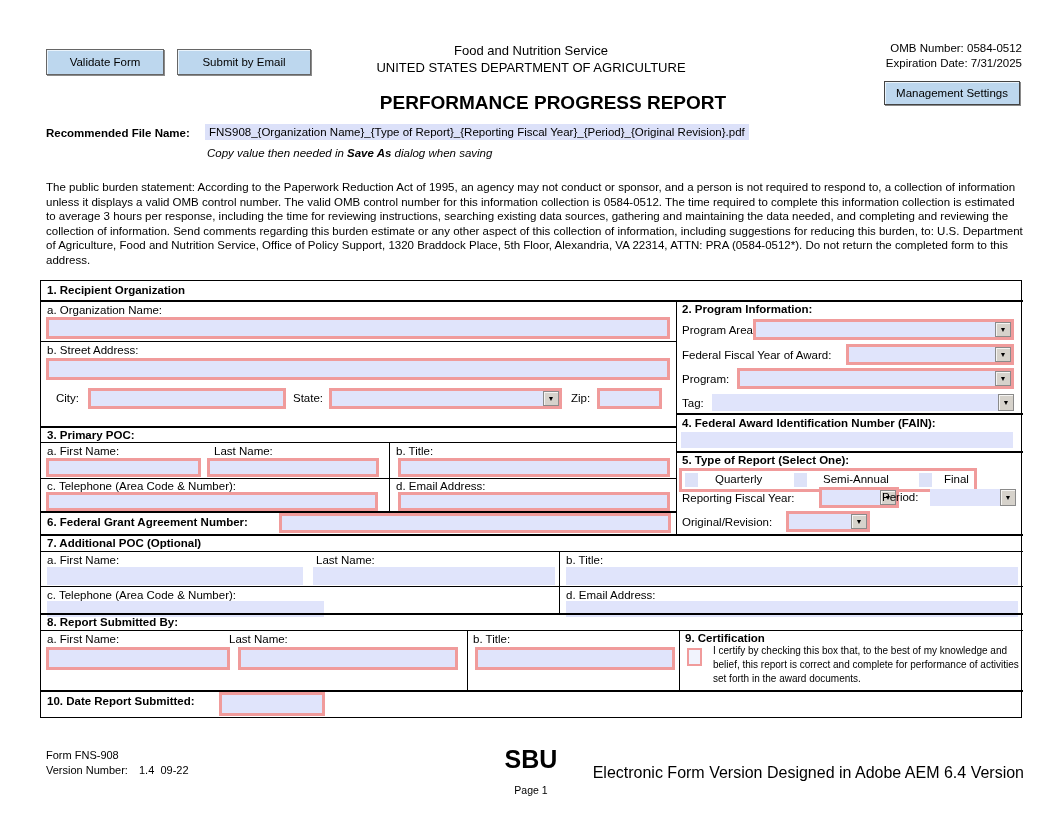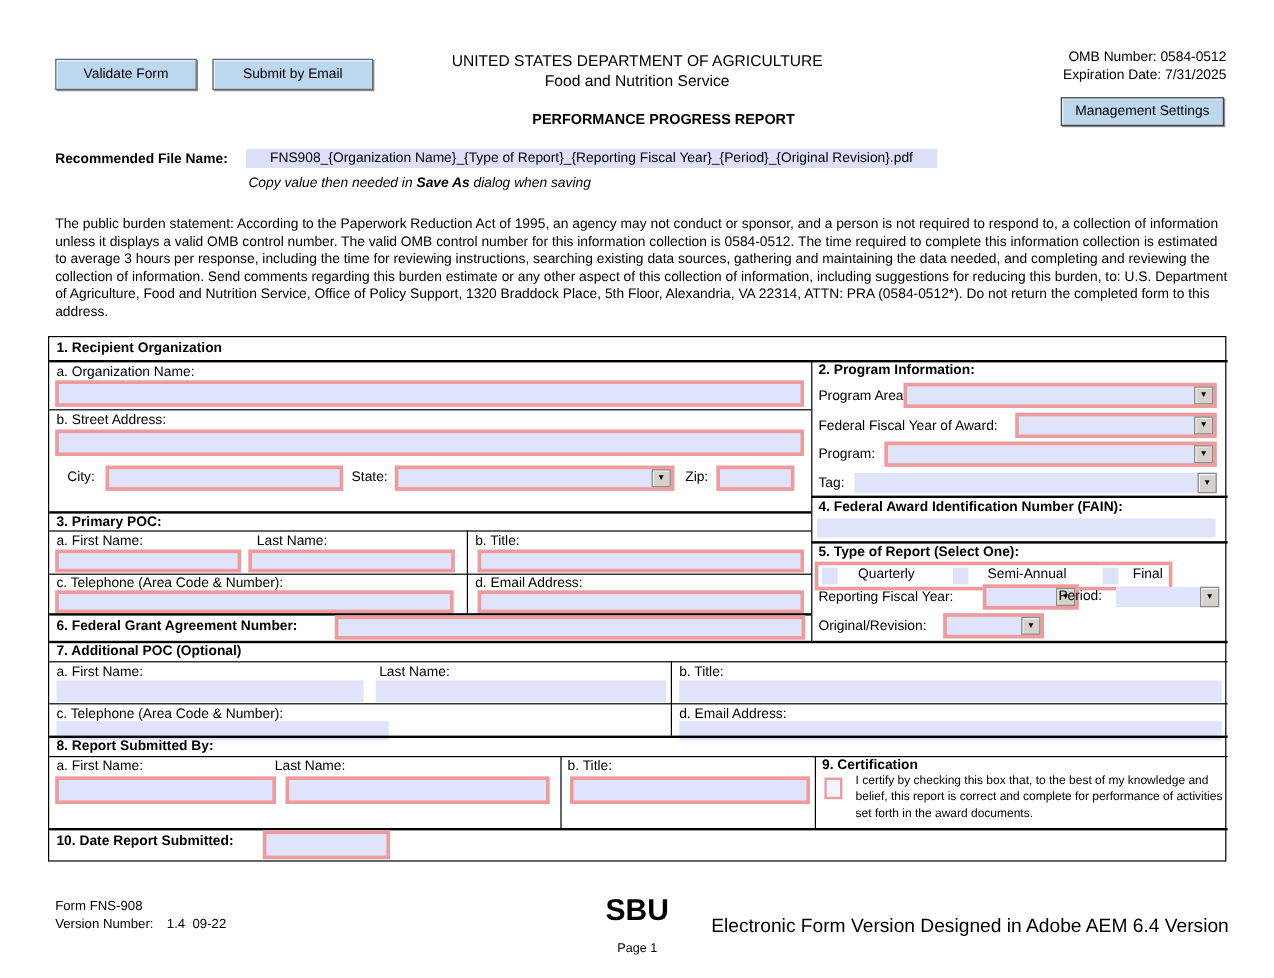--- a/index.html
+++ b/index.html
@@ -41,33 +41,33 @@
   .it { font-style:italic; }
   .pre { white-space:pre; }
 </style>
 </head>
 <body>
 
 <button class="btn" style="left:46px;top:49px;width:118px;height:26px;">Validate Form</button>
 <button class="btn" style="left:177px;top:49px;width:134px;height:26px;">Submit by Email</button>
 
 <div class="hdr-center" style="top:42px;font-size:13px;line-height:17px;">
+  <div>Food and Nutrition Service</div>
   <div>UNITED STATES DEPARTMENT OF AGRICULTURE</div>
-  <div>Food and Nutrition Service</div>
-</div>
-<div class="hdr-center b" style="top:92px;font-size:12px;margin-left:44px;">PERFORMANCE PROGRESS REPORT</div>
+</div>
+<div class="hdr-center b" style="top:92px;font-size:19px;margin-left:44px;">PERFORMANCE PROGRESS REPORT</div>
 
 <div class="abs" style="right:40px;top:41px;text-align:right;font-size:11.5px;line-height:14.5px;">
   <div>OMB Number: 0584-0512</div>
   <div>Expiration Date: 7/31/2025</div>
 </div>
 <button class="btn" style="right:42px;top:81px;width:136px;height:24px;border:1px solid #444;">Management Settings</button>
 
 <div class="lbl b" style="left:46px;top:127px;">Recommended File Name:</div>
-<div class="abs hl" style="left:205px;top:124px;padding:2px 20px;font-size:11.5px;white-space:nowrap;">FNS908_{Organization Name}_{Type of Report}_{Reporting Fiscal Year}_{Period}_{Original Revision}.pdf</div>
+<div class="abs hl" style="left:205px;top:124px;padding:2px 4px;font-size:11.5px;white-space:nowrap;">FNS908_{Organization Name}_{Type of Report}_{Reporting Fiscal Year}_{Period}_{Original Revision}.pdf</div>
 <div class="abs it" style="left:207px;top:147px;font-size:11.5px;white-space:nowrap;">
   <span>Copy value then needed in </span><span class="b">Save As</span><span> dialog when saving</span>
 </div>
 
 <div class="burden">The public burden statement: According to the Paperwork Reduction Act of 1995, an agency may not conduct or sponsor, and a person is not required to respond to, a collection of information unless it displays a valid OMB control number. The valid OMB control number for this information collection is 0584-0512. The time required to complete this information collection is estimated to average 3 hours per response, including the time for reviewing instructions, searching existing data sources, gathering and maintaining the data needed, and completing and reviewing the collection of information. Send comments regarding this burden estimate or any other aspect of this collection of information, including suggestions for reducing this burden, to: U.S. Department of Agriculture, Food and Nutrition Service, Office of Policy Support, 1320 Braddock Place, 5th Floor, Alexandria, VA 22314, ATTN: PRA (0584-0512*). Do not return the completed form to this address.</div>
 
 <div class="tbl">
 
   <div class="lbl b" style="left:6px;top:3px;">1. Recipient Organization</div>
   <div class="hline2" style="left:0;top:19px;width:982px;"></div>

